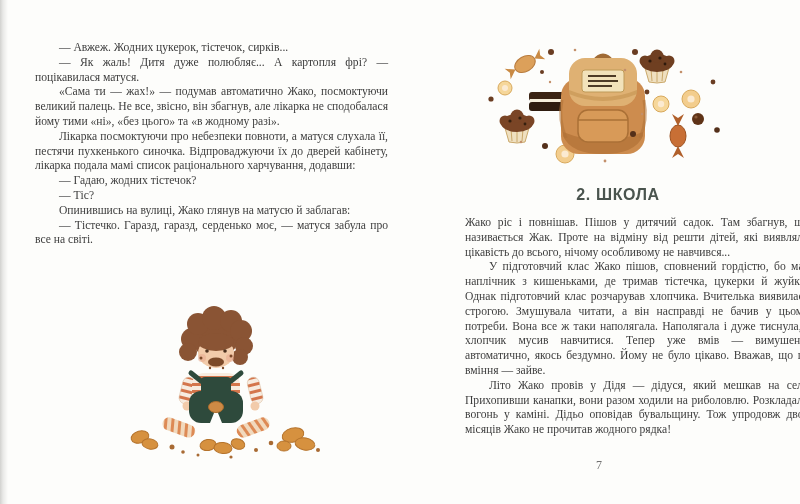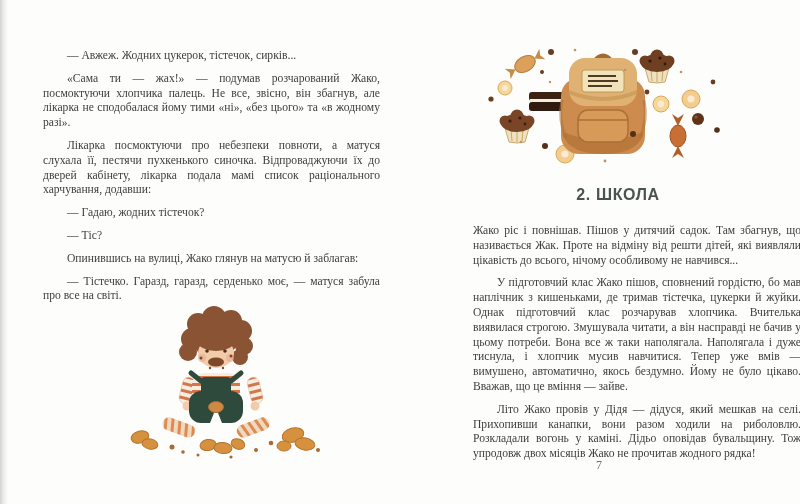--- a/index.html
+++ b/index.html
@@ -16,21 +16,21 @@
     background:linear-gradient(to right,#d2d2cf 0,#e9e9e7 3px,rgba(255,255,255,0) 8px);
   }
   .text-block{
     position:absolute;
     color:#3d3d3d;
     font-size:11.6px;
     line-height:14.8px;
     text-align:justify;
     text-align-last:left;
   }
-  .text-block p{margin:8px;text-indent:24px;font-family:Liberation Serif, serif;}
+  .text-block p{margin:0;text-indent:24px;font-family:Liberation Serif, serif;}
   .text-block p.flush{text-indent:0;}
   .tb-left{left:35px;top:41px;width:353px;}
   .tb-right{left:465px;top:216px;width:344px;}
   .chapter-title{
     position:absolute;left:446px;top:186px;width:344px;
     margin:0;text-align:center;
     font-family:"Liberation Sans","DejaVu Sans",sans-serif;
     font-size:16px;font-weight:700;letter-spacing:0.6px;
     color:#4a544e;
   }
@@ -46,21 +46,22 @@
 </style>
 </head>
 <body>
 
 <div class="spread">
   <div class="page-edge"></div>
 
   <div>
     <div class="text-block tb-left">
       <p>— Авжеж. Жодних цукерок, тістечок, сирків...</p>
-      <p>«Сама ти — жах!» — подумав розчарований Жако, посмоктуючи хлопчика палець. Не все, звісно, він збагнув, але лікарка не сподобалася йому тими «ні», «без цього» та «в жодному разі».</p>
+      <p>— Як жаль! Дитя дуже полюбляє... А картопля фрі? — поцікавилася матуся.</p>
+      <p>«Сама ти — жах!» — подумав автоматично Жако, посмоктуючи великий палець. Не все, звісно, він збагнув, але лікарка не сподобалася йому тими «ні», «без цього» та «в жодному разі».</p>
       <p>Лікарка посмоктуючи про небезпеки повноти, а матуся слухала її, пестячи пухкенького синочка. Відпроваджуючи їх до дверей кабінету, лікарка подала мамі список раціонального харчування, додавши:</p>
       <p>— Гадаю, жодних тістечок?</p>
       <p>— Тіс?</p>
       <p>Опинившись на вулиці, Жако глянув на матусю й заблагав:</p>
       <p>— Тістечко. Гаразд, гаразд, серденько моє, — матуся забула про все на світі.</p>
     </div>
 
     <div class="illus illus-boy">
       <svg viewBox="0 0 210 165" xmlns="http://www.w3.org/2000/svg">
         <defs>

